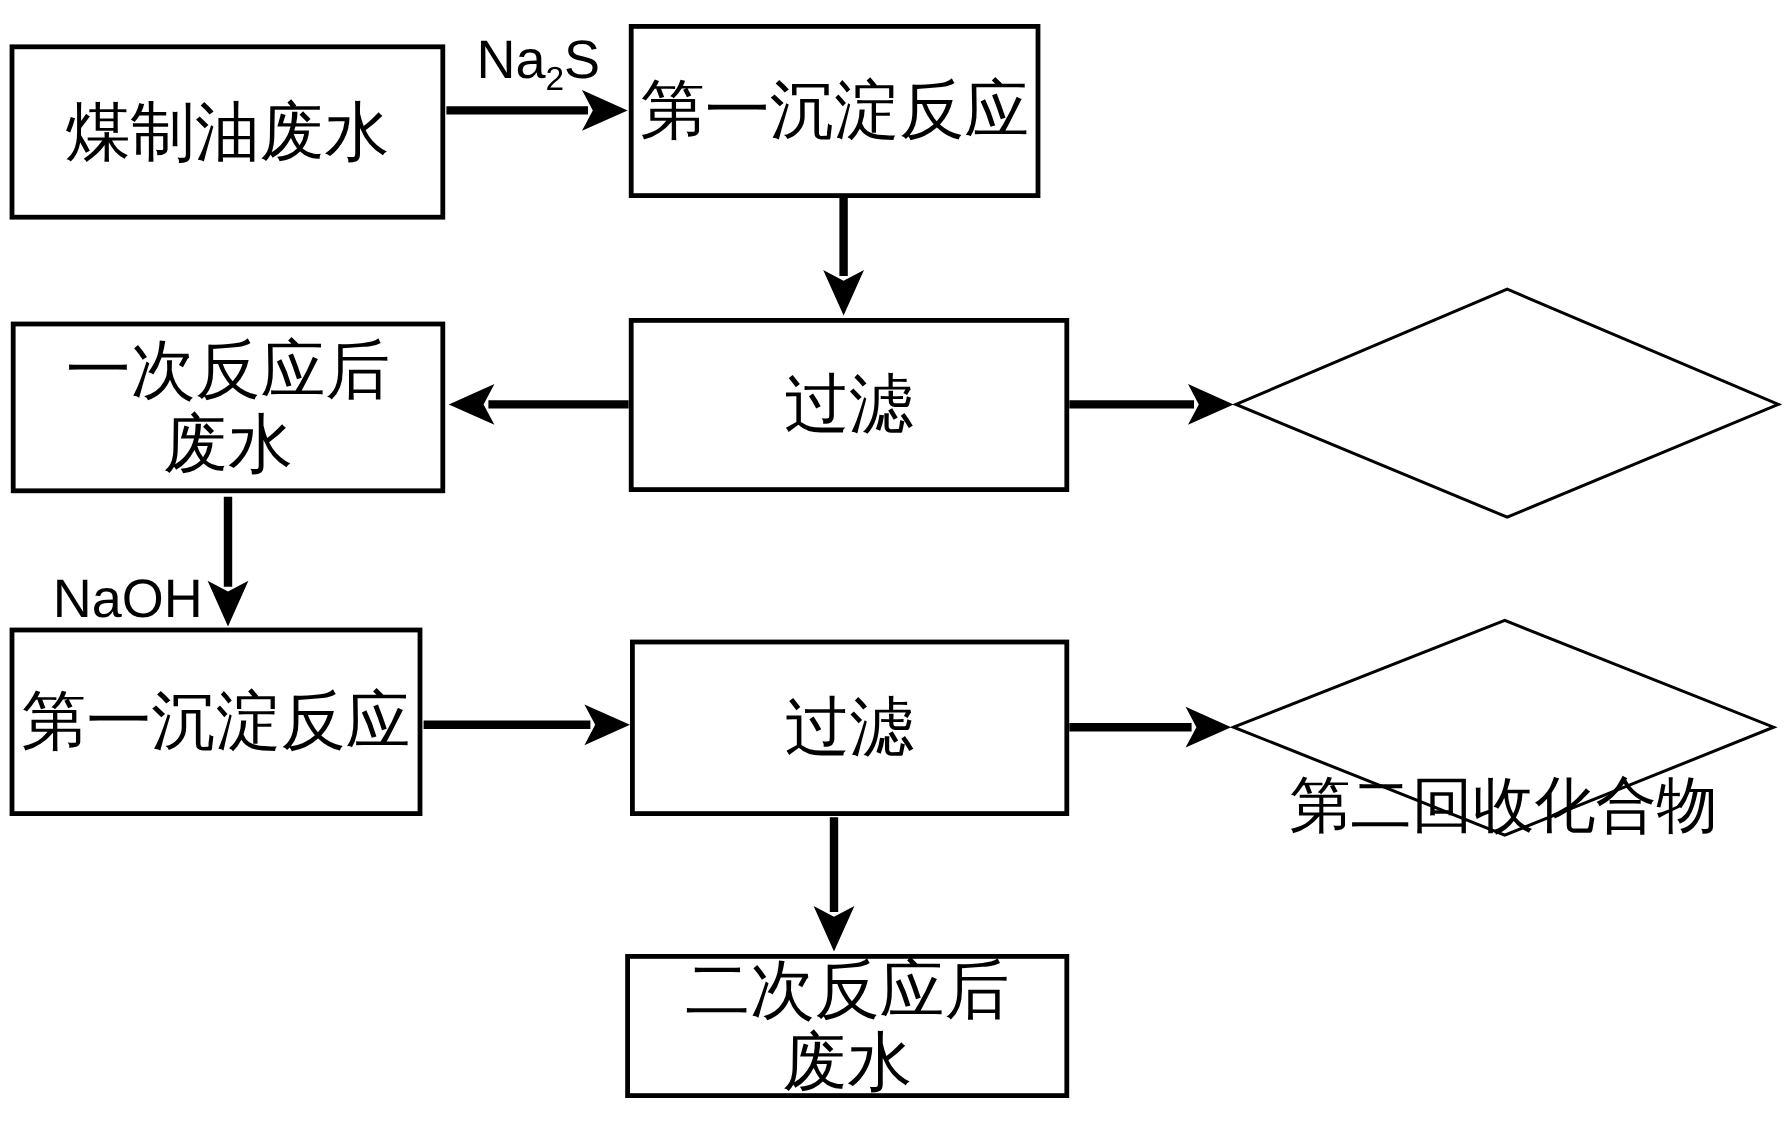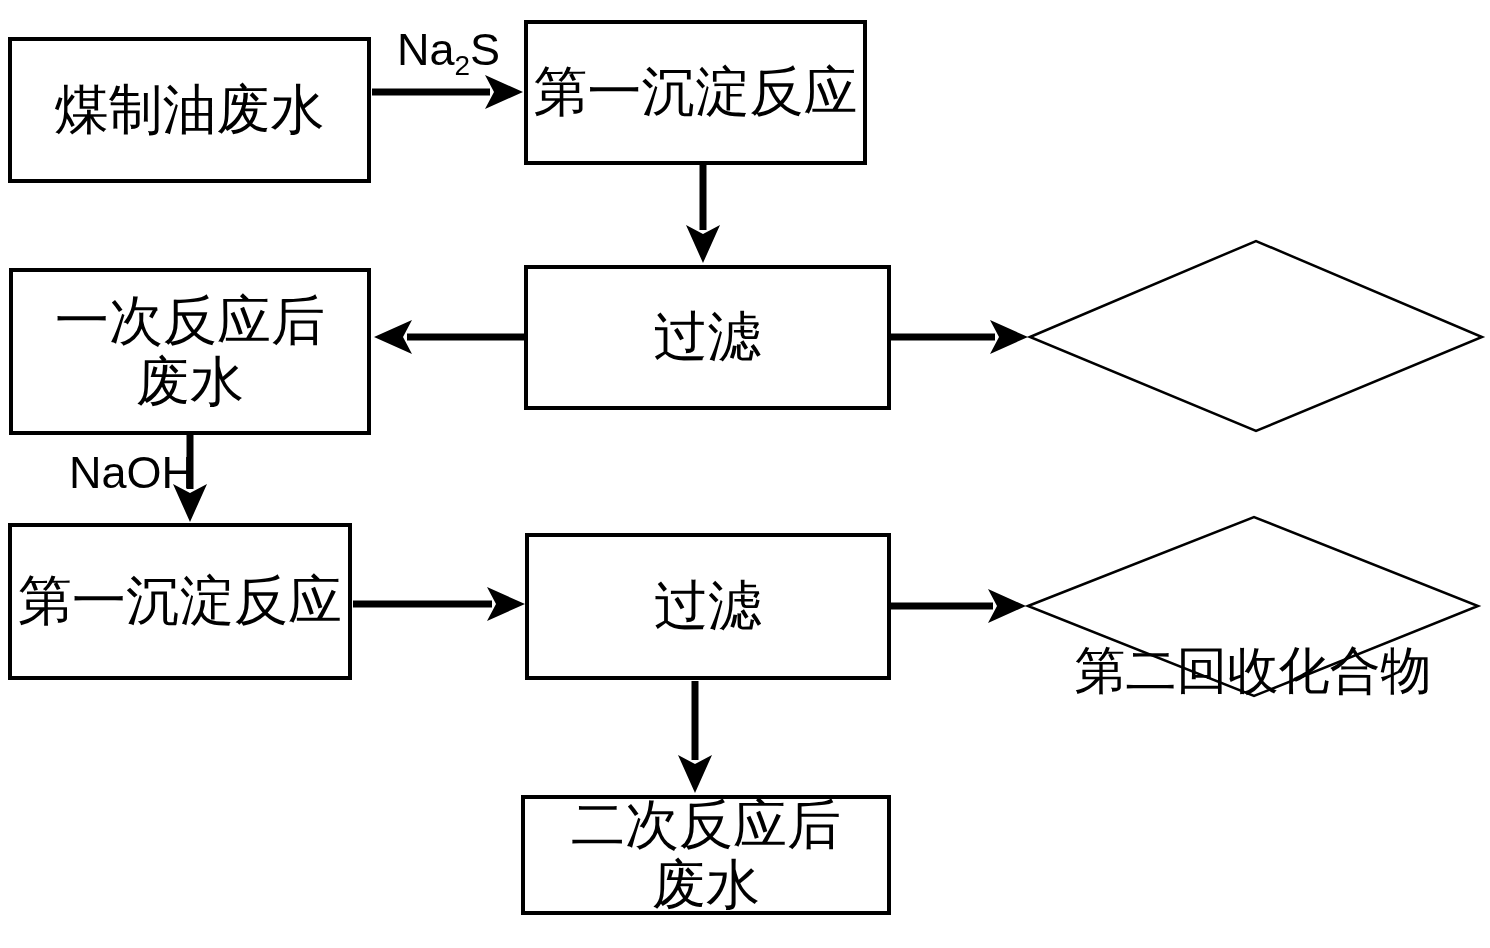--- a/index.html
+++ b/index.html
@@ -31,21 +31,21 @@
     text-align: center;
     color: #000000;
     font-size: 54px;
     line-height: 1.12;
     white-space: nowrap;
   }
 
   .node-a { left: 8px;   top: 9px;   width: 363px; height: 146px; margin-top: 28px; }
   .node-b { left: 524px; top: 20px;   width: 343px; height: 145px; }
   .node-c { left: 524px; top: 265px; width: 367px; height: 145px; }
-  .node-d { left: 9px;   top: 268px; width: 362px; height: 167px; }
+  .node-d { left: 9px;   top: 268px; width: 362px; height: 143px; }
   .node-e { left: 8px;   top: 523px; width: 344px; height: 157px; }
   .node-f { left: 525px; top: 533px; width: 366px; height: 147px; }
   .node-g { left: 521px; top: 795px; width: 370px; height: 120px; }
 
   .diamond-label {
     position: absolute;
     display: flex;
     align-items: center;
     justify-content: center;
     text-align: center;
@@ -59,21 +59,21 @@
   .edge-label {
     position: absolute;
     color: #000000;
     font-family: "Liberation Sans", "DejaVu Sans", sans-serif;
     font-size: 45px;
     line-height: 1;
     white-space: nowrap;
   }
   .label-na2s { left: 397px; top: 27px; }
   .label-na2s sub { font-size: 0.62em; line-height: 0; }
-  .label-naoh { left: 44px; top: 450px; margin-left: 25px; }
+  .label-naoh { left: 44px; top: 476px; }
 </style>
 </head>
 <body>
 
 <div class="canvas">
 
   <svg class="links" viewBox="0 0 1490 948" aria-hidden="true">
 
     <g>
       <polygon points="1030,337 1256,241 1482,337 1256,431" fill="#ffffff" stroke="#000000" stroke-width="2.5"></polygon>

